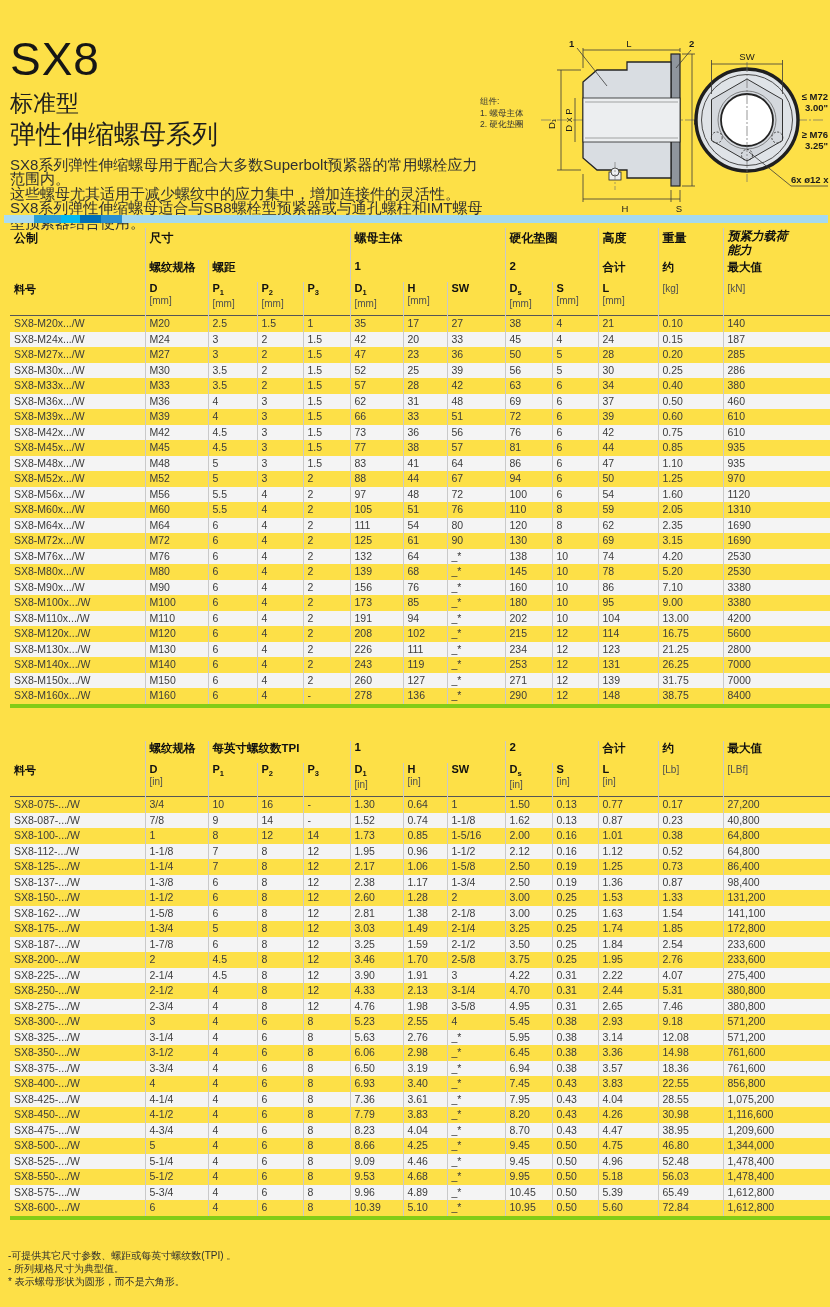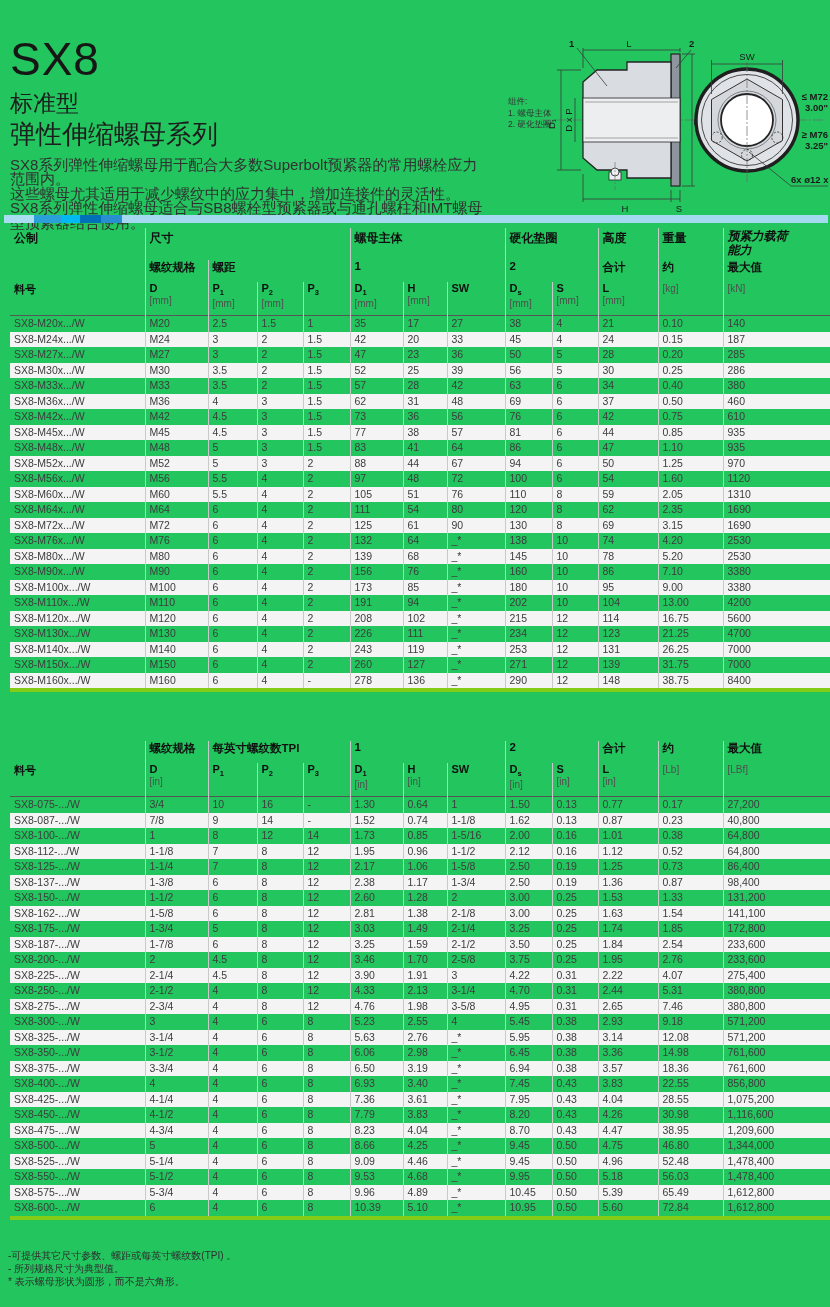--- a/index.html
+++ b/index.html
@@ -1,27 +1,27 @@
 <!DOCTYPE html>
 <html><head>
 <meta charset="utf-8">
 <style>
   html,body{margin:0;padding:0;background:#fff;}
   body{font-family:"Liberation Sans","DejaVu Sans",sans-serif;}
-  .page{position:relative;width:830px;height:1307px;background:#22c55e;overflow:hidden;}
+  .page{position:relative;width:830px;height:1307px;background:#fde047;overflow:hidden;}
 
   
   .hd{position:absolute;left:10px;top:36px;width:480px;}
   .title{font-size:46px;font-weight:400;color:#161616;letter-spacing:1px;line-height:1.0;}
   .sub1{font-size:23px;color:#1d1d1d;margin-top:9px;line-height:1.1;}
   .sub2{font-size:26px;color:#1d1d1d;margin-top:4px;line-height:1.1;}
   .desc{margin-top:9px;font-size:15px;color:#303030;line-height:14.5px;}
 
   
-  .components-note{position:absolute;left:508px;top:96px;font-size:8.5px;color:#333;line-height:11.5px;}
+  .components-note{position:absolute;left:480px;top:96px;font-size:8.5px;color:#333;line-height:11.5px;}
   .drawing{position:absolute;left:495px;top:34px;}
   .drawing text{font-family:"Liberation Sans","DejaVu Sans",sans-serif;fill:#1a1a1a;}
   .dim{stroke:#3a3a3a;stroke-width:0.8;fill:none;}
   .edge{stroke:#242424;fill:#d9dde2;}
   .lbl{font-size:9.5px;}
   .lblb{font-size:9.5px;font-weight:bold;}
   .ann{font-size:9.5px;font-weight:bold;}
 
   
   .accent-bar{position:absolute;left:4px;top:215px;width:824px;height:8px;display:flex;}
@@ -302,20 +302,35 @@
             <td>62</td>
             <td>31</td>
             <td>48</td>
             <td>69</td>
             <td>6</td>
             <td>37</td>
             <td>0.50</td>
             <td>460</td>
           </tr>
           <tr>
+            <td>SX8-M39x.../W</td>
+            <td>M39</td>
+            <td>4</td>
+            <td>3</td>
+            <td>1.5</td>
+            <td>66</td>
+            <td>33</td>
+            <td>51</td>
+            <td>72</td>
+            <td>6</td>
+            <td>39</td>
+            <td>0.60</td>
+            <td>610</td>
+          </tr>
+          <tr>
             <td>SX8-M42x.../W</td>
             <td>M42</td>
             <td>4.5</td>
             <td>3</td>
             <td>1.5</td>
             <td>73</td>
             <td>36</td>
             <td>56</td>
             <td>76</td>
             <td>6</td>
@@ -524,21 +539,21 @@
             <td>6</td>
             <td>4</td>
             <td>2</td>
             <td>226</td>
             <td>111</td>
             <td>_*</td>
             <td>234</td>
             <td>12</td>
             <td>123</td>
             <td>21.25</td>
-            <td>4700</td>
+            <td>2800</td>
           </tr>
           <tr>
             <td>SX8-M140x.../W</td>
             <td>M140</td>
             <td>6</td>
             <td>4</td>
             <td>2</td>
             <td>243</td>
             <td>119</td>
             <td>_*</td>

